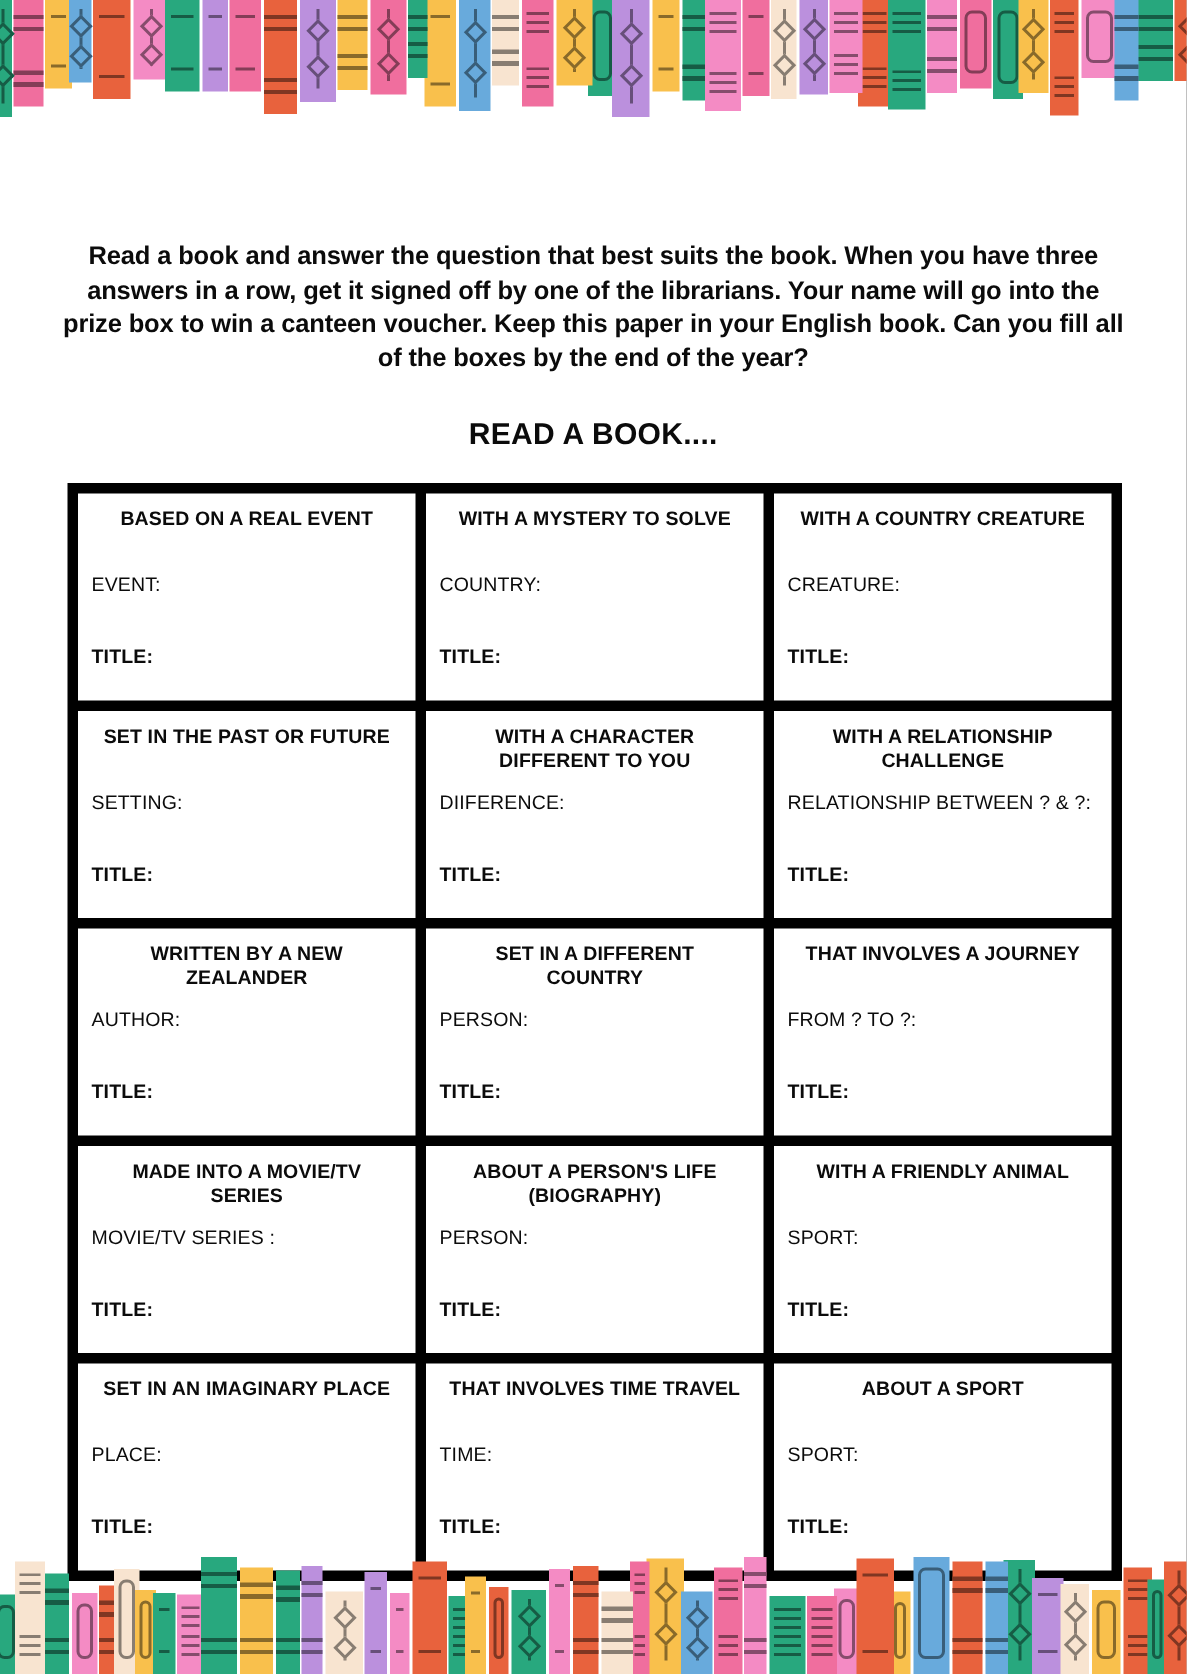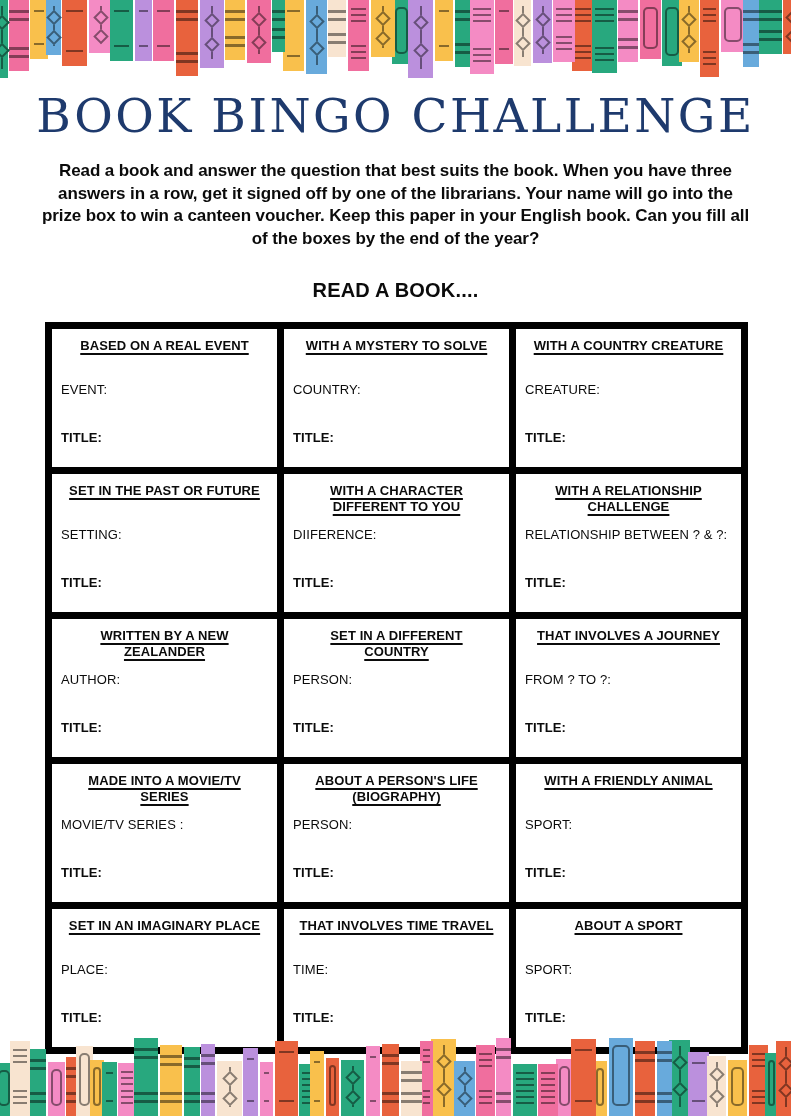--- a/index.html
+++ b/index.html
@@ -27,21 +27,21 @@
               font-size:20px;font-weight:700;letter-spacing:0.2px;}
 
   
   .grid{position:absolute;top:322px;left:45px;width:703px;height:732px;
         display:grid;grid-template-columns:repeat(3,1fr);
         grid-template-rows:repeat(5,1fr);gap:7px;padding:7px;
         box-sizing:border-box;background:#000;z-index:1;}
   .cell{background:#fff;position:relative;}
   .cell-header{font-size:13px;font-weight:700;text-align:center;
                padding:9px 7px 0 7px;line-height:1.25;white-space:pre-line;
-               text-decoration:underline;text-decoration-thickness:2px;
+               text-decoration-thickness:2px;
                text-underline-offset:3px;letter-spacing:0.1px;}
   .cell-prompt{position:absolute;top:53px;left:9px;right:4px;
                font-size:13px;font-weight:400;letter-spacing:0.1px;}
   .cell-title{position:absolute;top:101px;left:9px;
               font-size:13px;font-weight:700;letter-spacing:0.1px;}
 </style>
 </head>
 <body>
 
 <div class="page">
@@ -205,21 +205,20 @@
       <div class="book book-top" style="left: 756px; width: 26px; height: 54px; background: rgb(40, 168, 126); z-index: 2;">
         <div class="bdeco" style="left: 0px; right: 0px; top: 10px; height: 11px; background: repeating-linear-gradient(rgb(22, 92, 69) 0px, rgb(22, 92, 69) 3px, transparent 3px, transparent 8px);"></div>
         <div class="bdeco" style="left: 0px; right: 0px; bottom: 13px; height: 11px; background: repeating-linear-gradient(rgb(22, 92, 69) 0px, rgb(22, 92, 69) 3px, transparent 3px, transparent 8px);"></div>
       </div>
       <div class="book book-top" style="left: 783px; width: 19px; height: 54px; background: rgb(232, 98, 61); z-index: 2;">
         <div class="bdeco" style="left: 50%; top: 22%; width: 7px; height: 7px; transform: translateX(-50%) rotate(45deg); border: 2px solid rgb(128, 54, 34); background: rgb(232, 98, 61);"></div>
         <div class="bdeco" style="left: 50%; top: 58%; width: 7px; height: 7px; transform: translateX(-50%) rotate(45deg); border: 2px solid rgb(128, 54, 34); background: rgb(232, 98, 61);"></div>
       </div>
     </div>
 
-  <div class="title" id="page-title" style="color: rgb(30, 58, 109);">BOOK BINGO CHALLENGE</div>
 
   <div class="instructions">Read a book and answer the question that best suits the book. When you have three answers in a row, get it signed off by one of the librarians. Your name will go into the prize box to win a canteen voucher. Keep this paper in your English book. Can you fill all of the boxes by the end of the year?</div>
 
   <div class="subheading">READ A BOOK....</div>
 
   <div class="grid" id="bingo-grid" style="background: rgb(0, 0, 0);">
     <div class="cell">
       <div class="cell-header">BASED ON A REAL EVENT</div>
       <div class="cell-prompt">EVENT:</div>
       <div class="cell-title">TITLE:</div>

